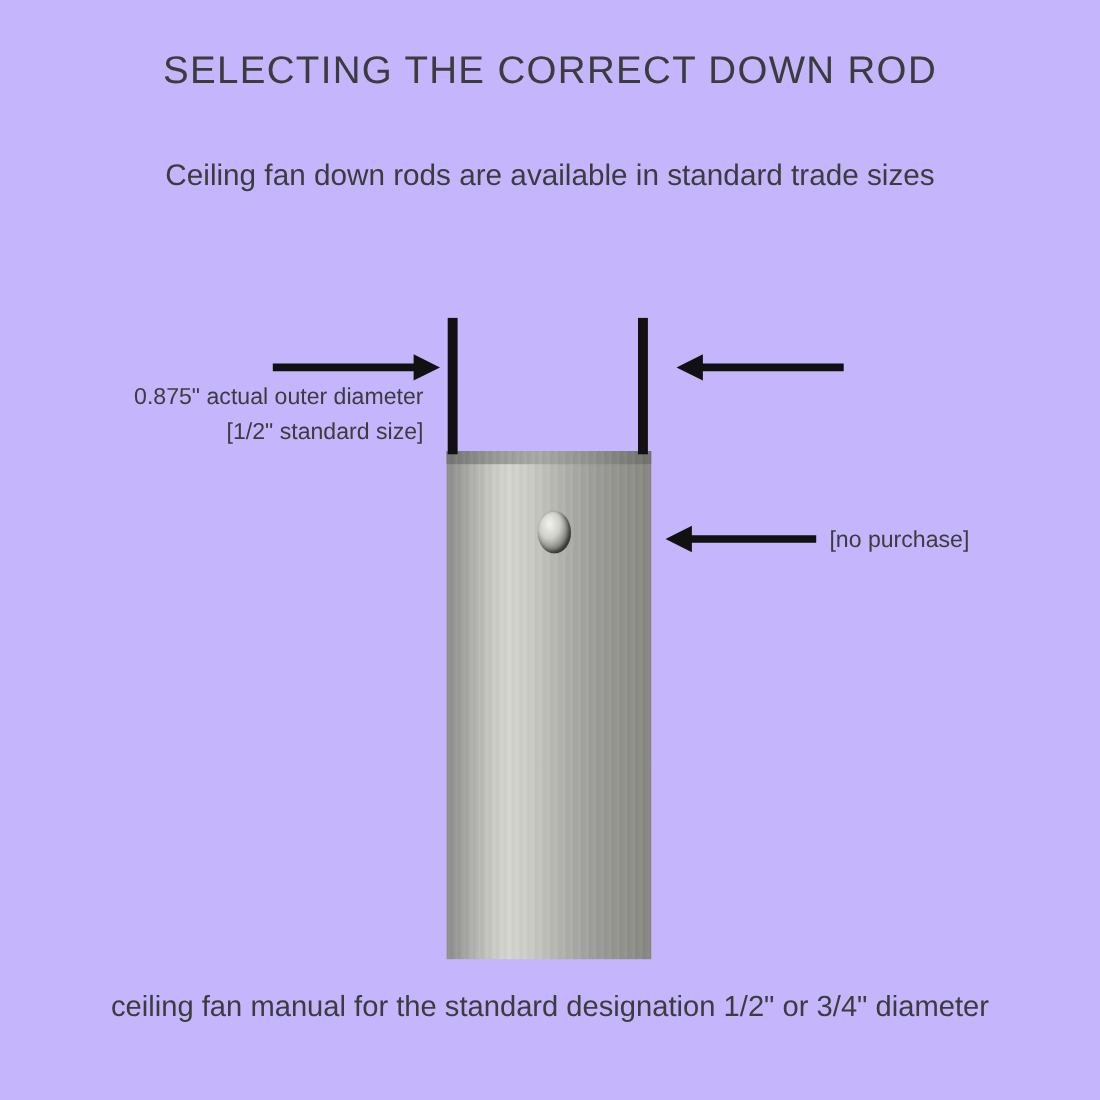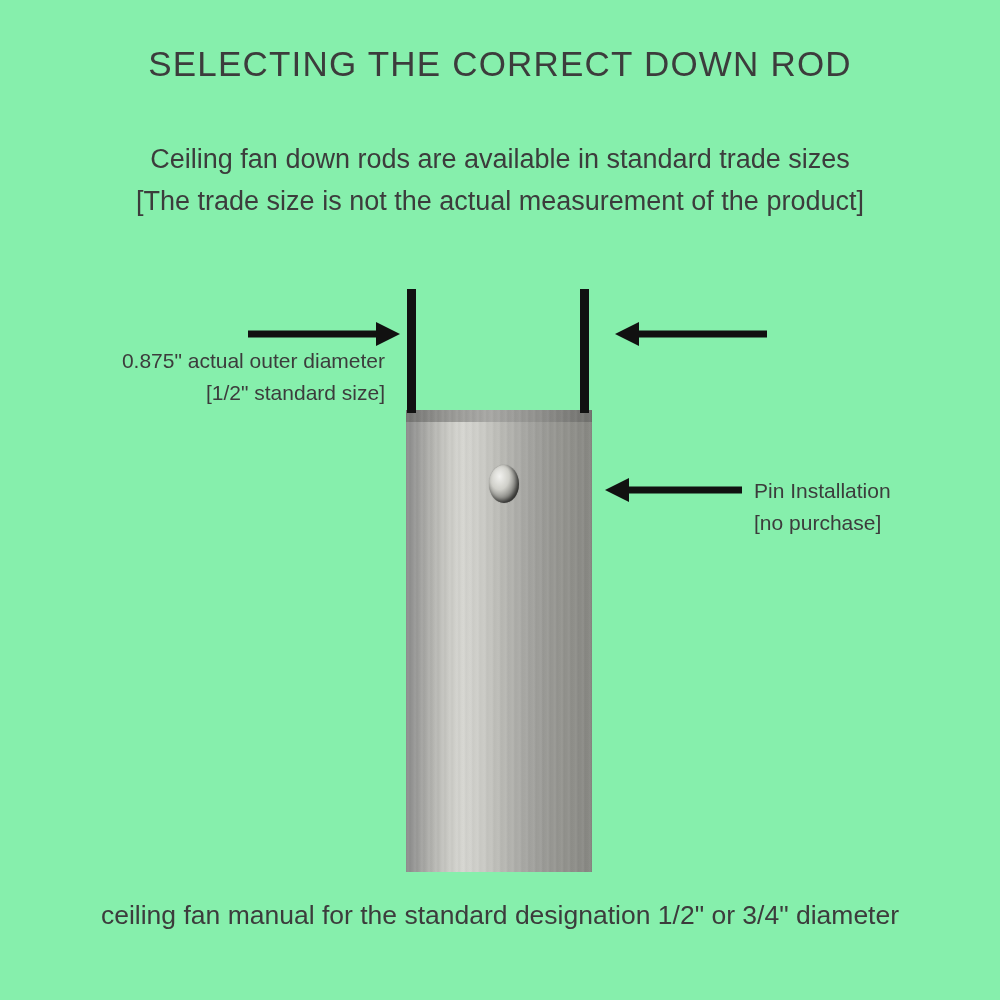--- a/index.html
+++ b/index.html
@@ -8,21 +8,21 @@
     background: #ffffff;
   }
   body {
     font-family: "Liberation Sans", sans-serif;
     color: #3a3a3a;
   }
   #page {
     position: relative;
     width: 1000px;
     height: 1000px;
-    background: #86efac;
+    background: #c4b5fd;
     overflow: hidden;
   }
 
   
   .title {
     position: absolute;
     top: 44px;
     left: 0;
     width: 1000px;
     text-align: center;
@@ -139,21 +139,20 @@
 </style>
 </head>
 <body>
 
 <div id="page">
 
   <div class="title">SELECTING THE CORRECT DOWN ROD</div>
 
   <div class="subhead">
     <div>Ceiling fan down rods are available in standard trade sizes</div>
-    <div>[The trade size is not the actual measurement of the product]</div>
   </div>
 
   <div class="rod">
     <div class="rod-top-edge"></div>
     <div class="rod-streaks"></div>
   </div>
   <div class="rod-hole"></div>
 
   <div class="mbar mbar-left"></div>
   <div class="mbar mbar-right"></div>
@@ -172,21 +171,20 @@
     <line x1="19" y1="12" x2="140" y2="12" stroke="#111111" stroke-width="7"></line>
     <polygon points="3,12 27,0 27,24" fill="#111111"></polygon>
   </svg>
 
   <div class="label label-left" style="left:20px; top:345px; width:365px;">
     <div>0.875" actual outer diameter</div>
     <div>[1/2" standard size]</div>
   </div>
 
   <div class="label label-right" style="left:754px; top:475px; width:240px;">
-    <div>Pin Installation</div>
     <div>[no purchase]</div>
   </div>
 
   <div class="bottomtext">
     <div>ceiling fan manual for the standard designation 1/2" or 3/4" diameter</div>
   </div>
 
 </div>
 
 </body></html>

